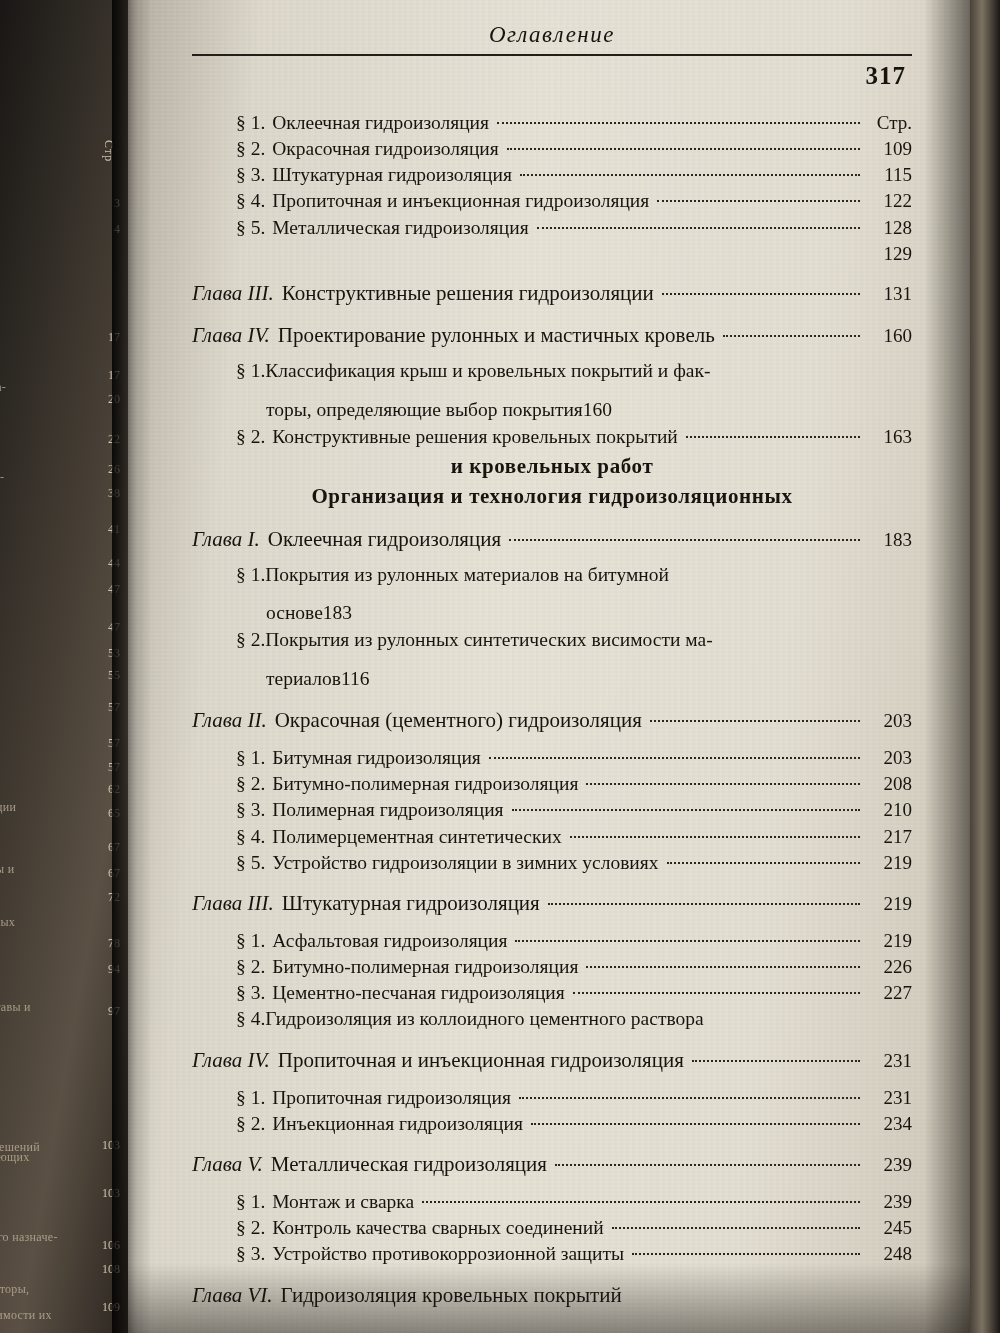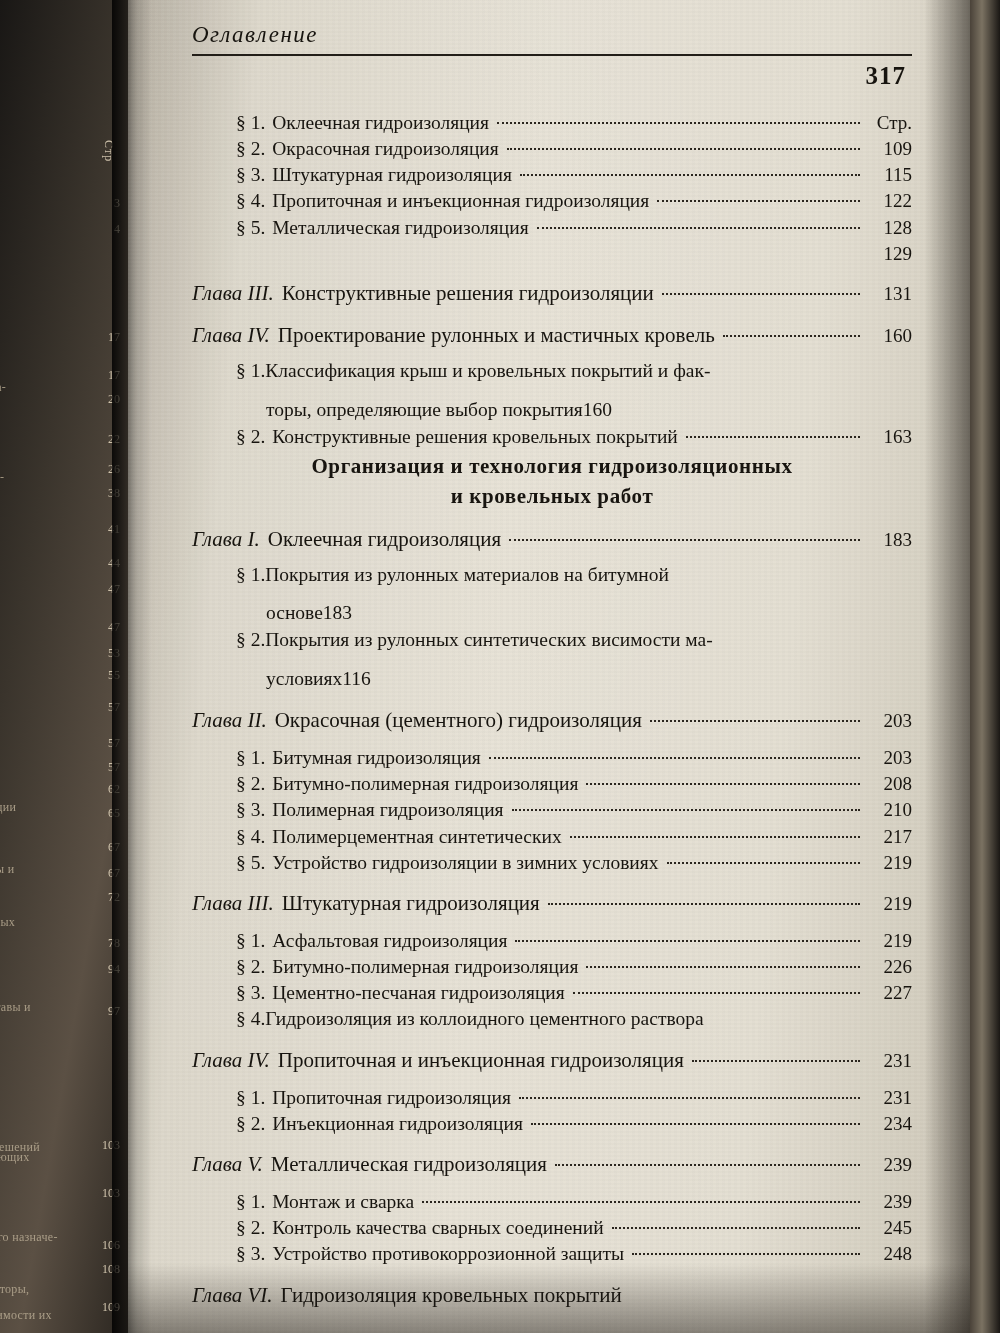--- a/index.html
+++ b/index.html
@@ -98,20 +98,21 @@
     z-index: 5;
   }
 
   .content {
     position: relative;
     padding: 22px 58px 0 64px;
     z-index: 2;
   }
 
   .running-head {
+    text-align: center;
     font-style: italic;
     font-size: 23px;
     letter-spacing: 1.5px;
     margin-bottom: 6px;
   }
   .rule {
     height: 2px;
     background: #221e18;
     margin: 0 0 6px 0;
   }
@@ -329,22 +330,22 @@
         </div>
 
         <div class="entry para">
           <span class="sect">§ 2.</span>
           <span class="label">Конструктивные решения кровельных покрытий</span>
           <span class="dots"></span>
           <span class="pg">163</span>
         </div>
 
         <div class="section-title">
+          <div>и кровельных работ</div>
           <div>Организация  и  технология  гидроизоляционных</div>
-          <div>и кровельных работ</div>
         </div>
 
         <div class="entry chapter">
           <span class="chap-name">Глава I.</span>
           <span class="label">Оклеечная гидроизоляция</span>
           <span class="dots"></span>
           <span class="pg">183</span>
         </div>
         <div class="wrap-entry" style="margin-top:8px;">
           <div class="first-line">
@@ -356,21 +357,21 @@
             <span class="dots"></span>
             <span class="pg">183</span>
           </div>
         </div>
         <div class="wrap-entry">
           <div class="first-line">
             <span class="sect">§ 2.</span>
             <span class="label">Покрытия из рулонных синтетических висимости ма-</span>
           </div>
           <div class="cont">
-            <span class="label">условиях</span>
+            <span class="label">териалов</span>
             <span class="dots"></span>
             <span class="pg">116</span>
           </div>
         </div>
 
         <div class="entry chapter">
           <span class="chap-name">Глава II.</span>
           <span class="label">Окрасочная  (цементного)  гидроизоляция</span>
           <span class="dots"></span>
           <span class="pg">203</span>

